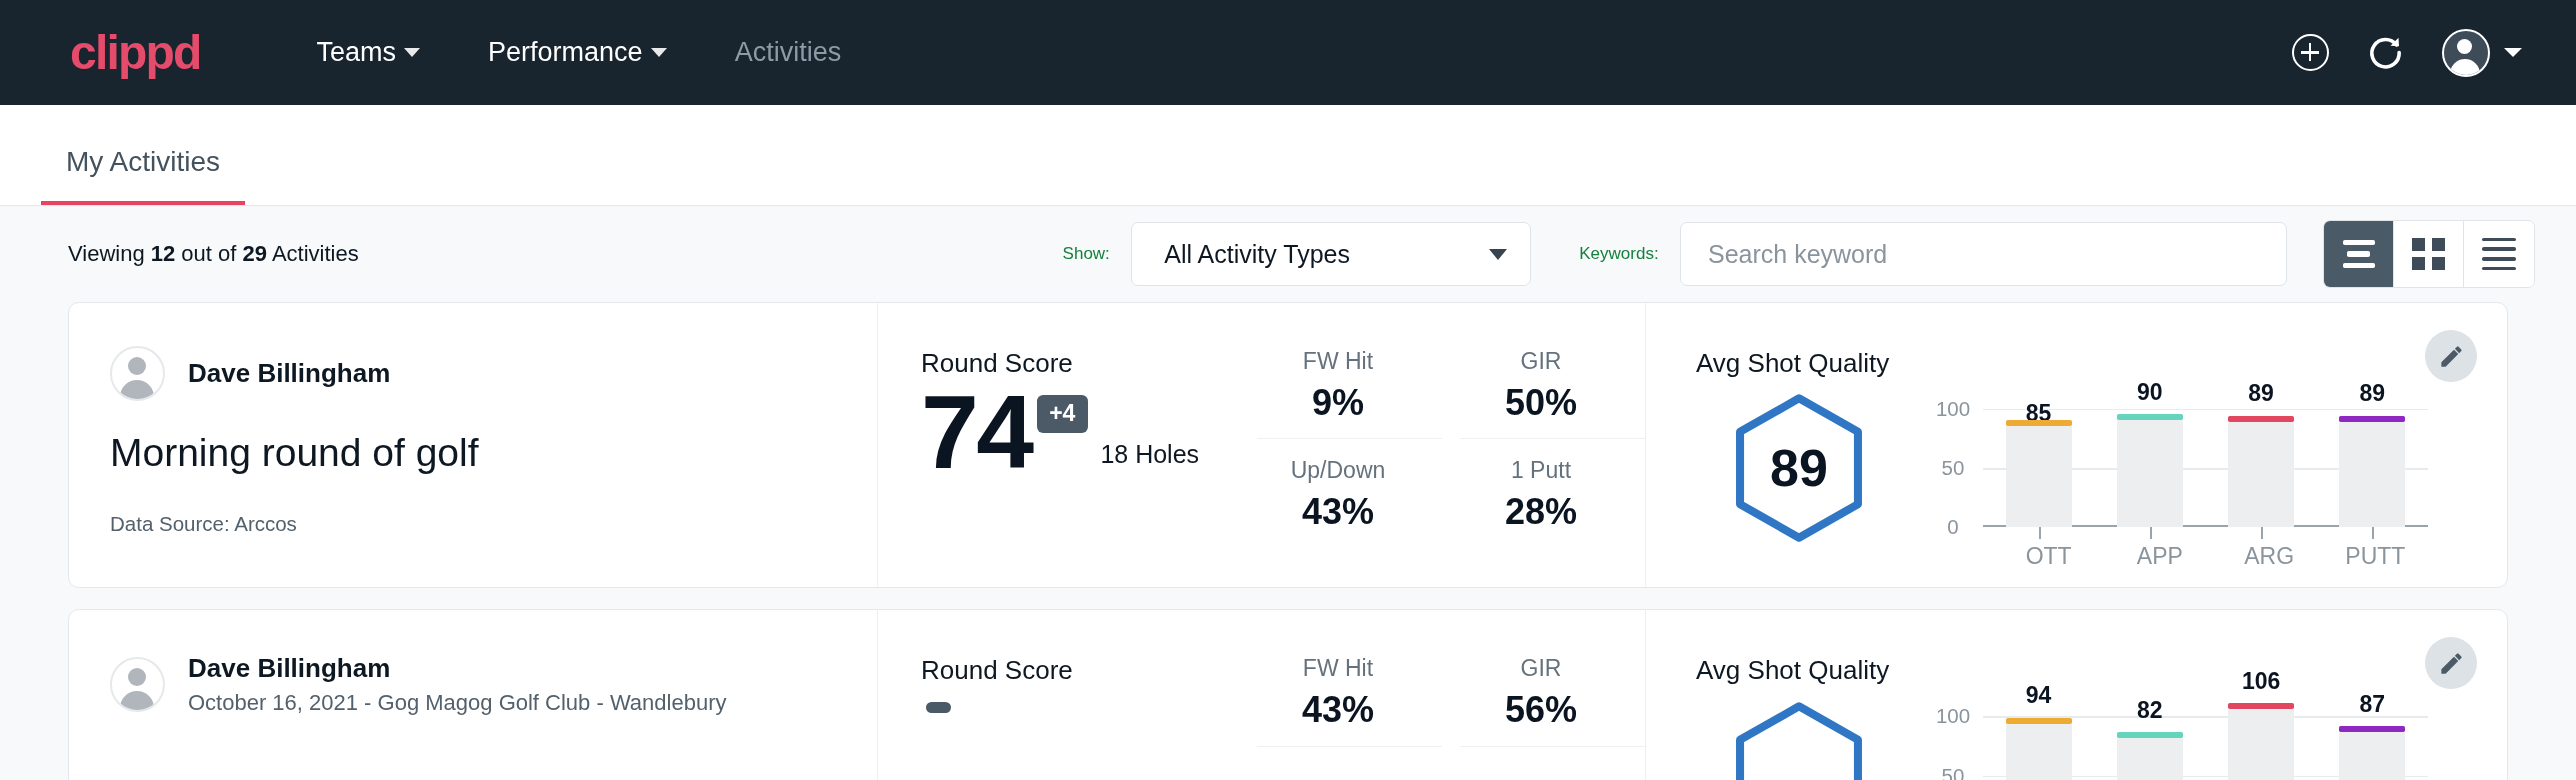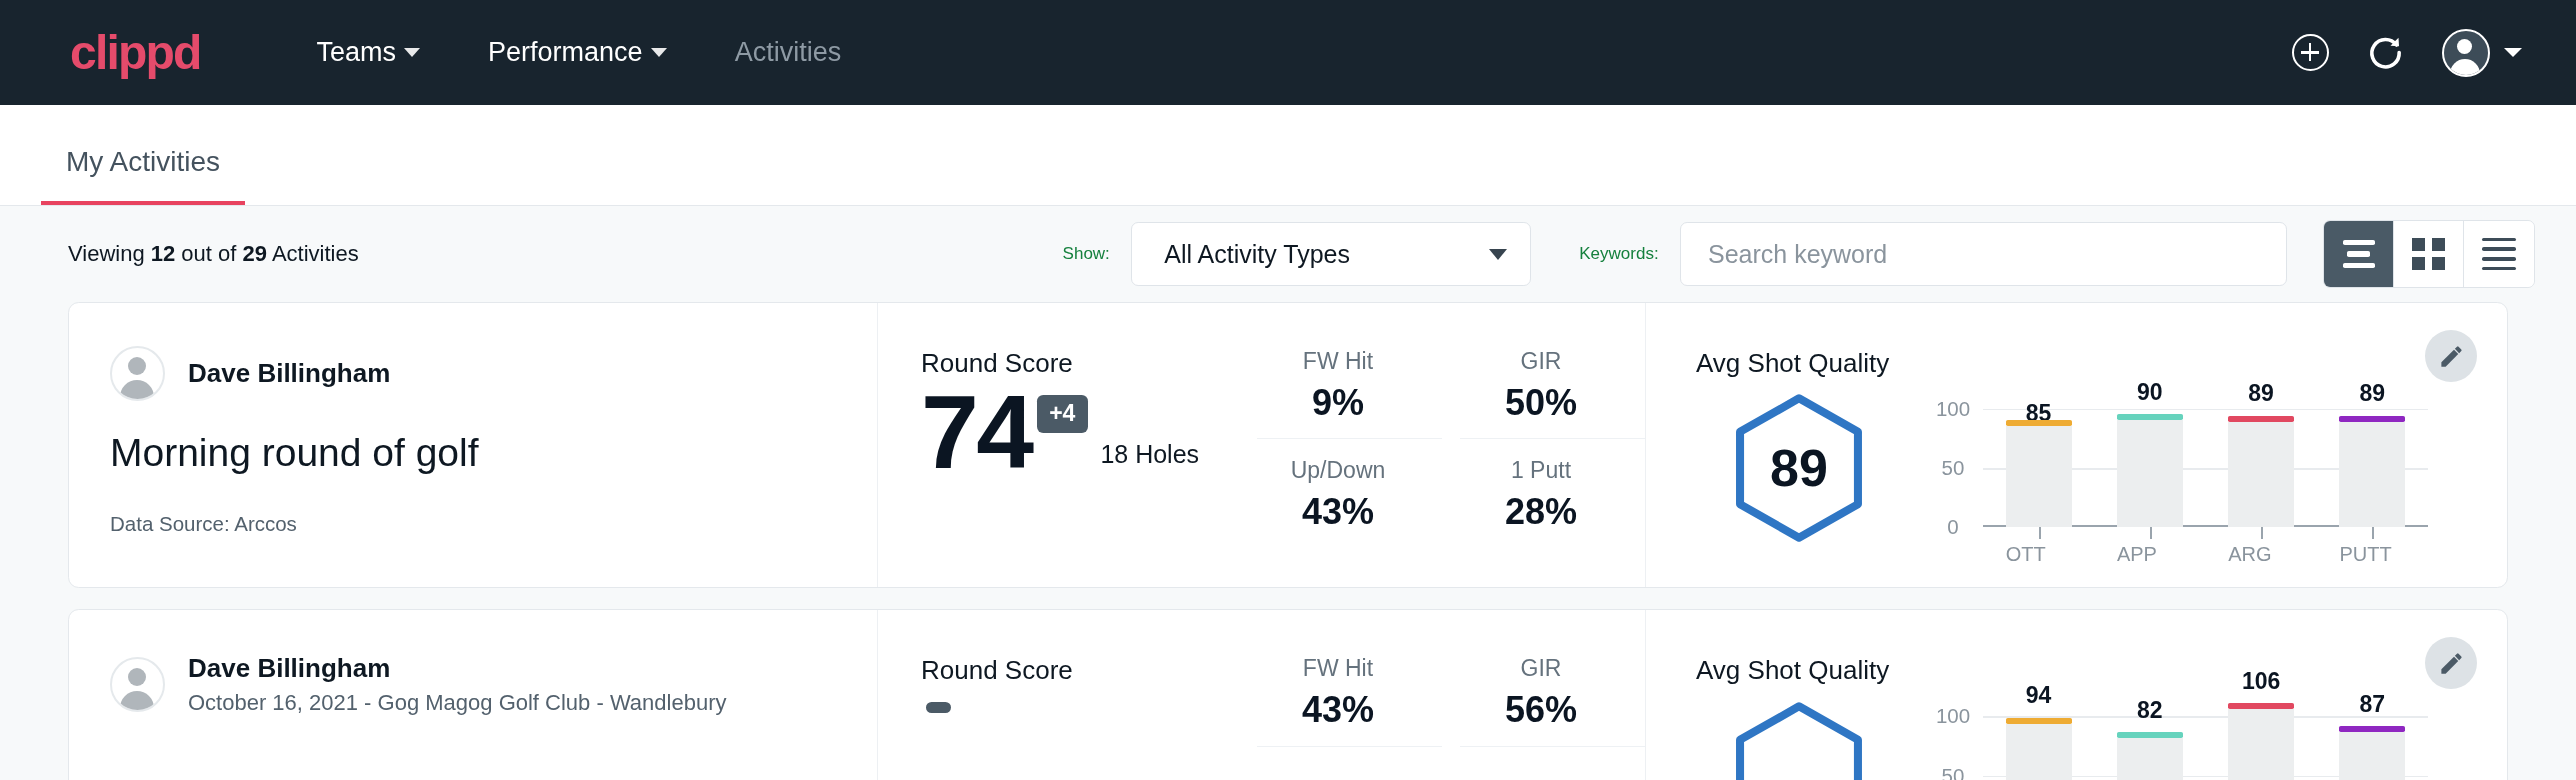--- a/index.html
+++ b/index.html
@@ -240,21 +240,21 @@
   .bar { width: 100%; background: #eceeef; position: relative; }
   .cap { position: absolute; top: -6.2px; left: 0; right: 0; height: 6.2px; border-radius: 1.8px; }
   .bval {
     position: absolute; left: 0; right: 0; text-align: center;
     font-size: 23px; font-weight: 700; color: #0b1522;
   }
   .xlabels {
     position: absolute; left: 55px; right: 0; top: 150px;
     display: flex; justify-content: space-around;
   }
-  .xlab { width: 66px; text-align: left; font-size: 20px; color: #8a949d; }
+  .xlab { width: 66px; text-align: right; font-size: 23px; color: #8a949d; }
   .tickmark { position: absolute; top: 134px; width: 1.8px; height: 11.6px; background: #9aa4ad; }
 </style>
 </head>
 <body>
 
 <div class="topnav">
   <div class="logo">clippd</div>
 
   <div class="navlinks">
     <div class="navitem">

